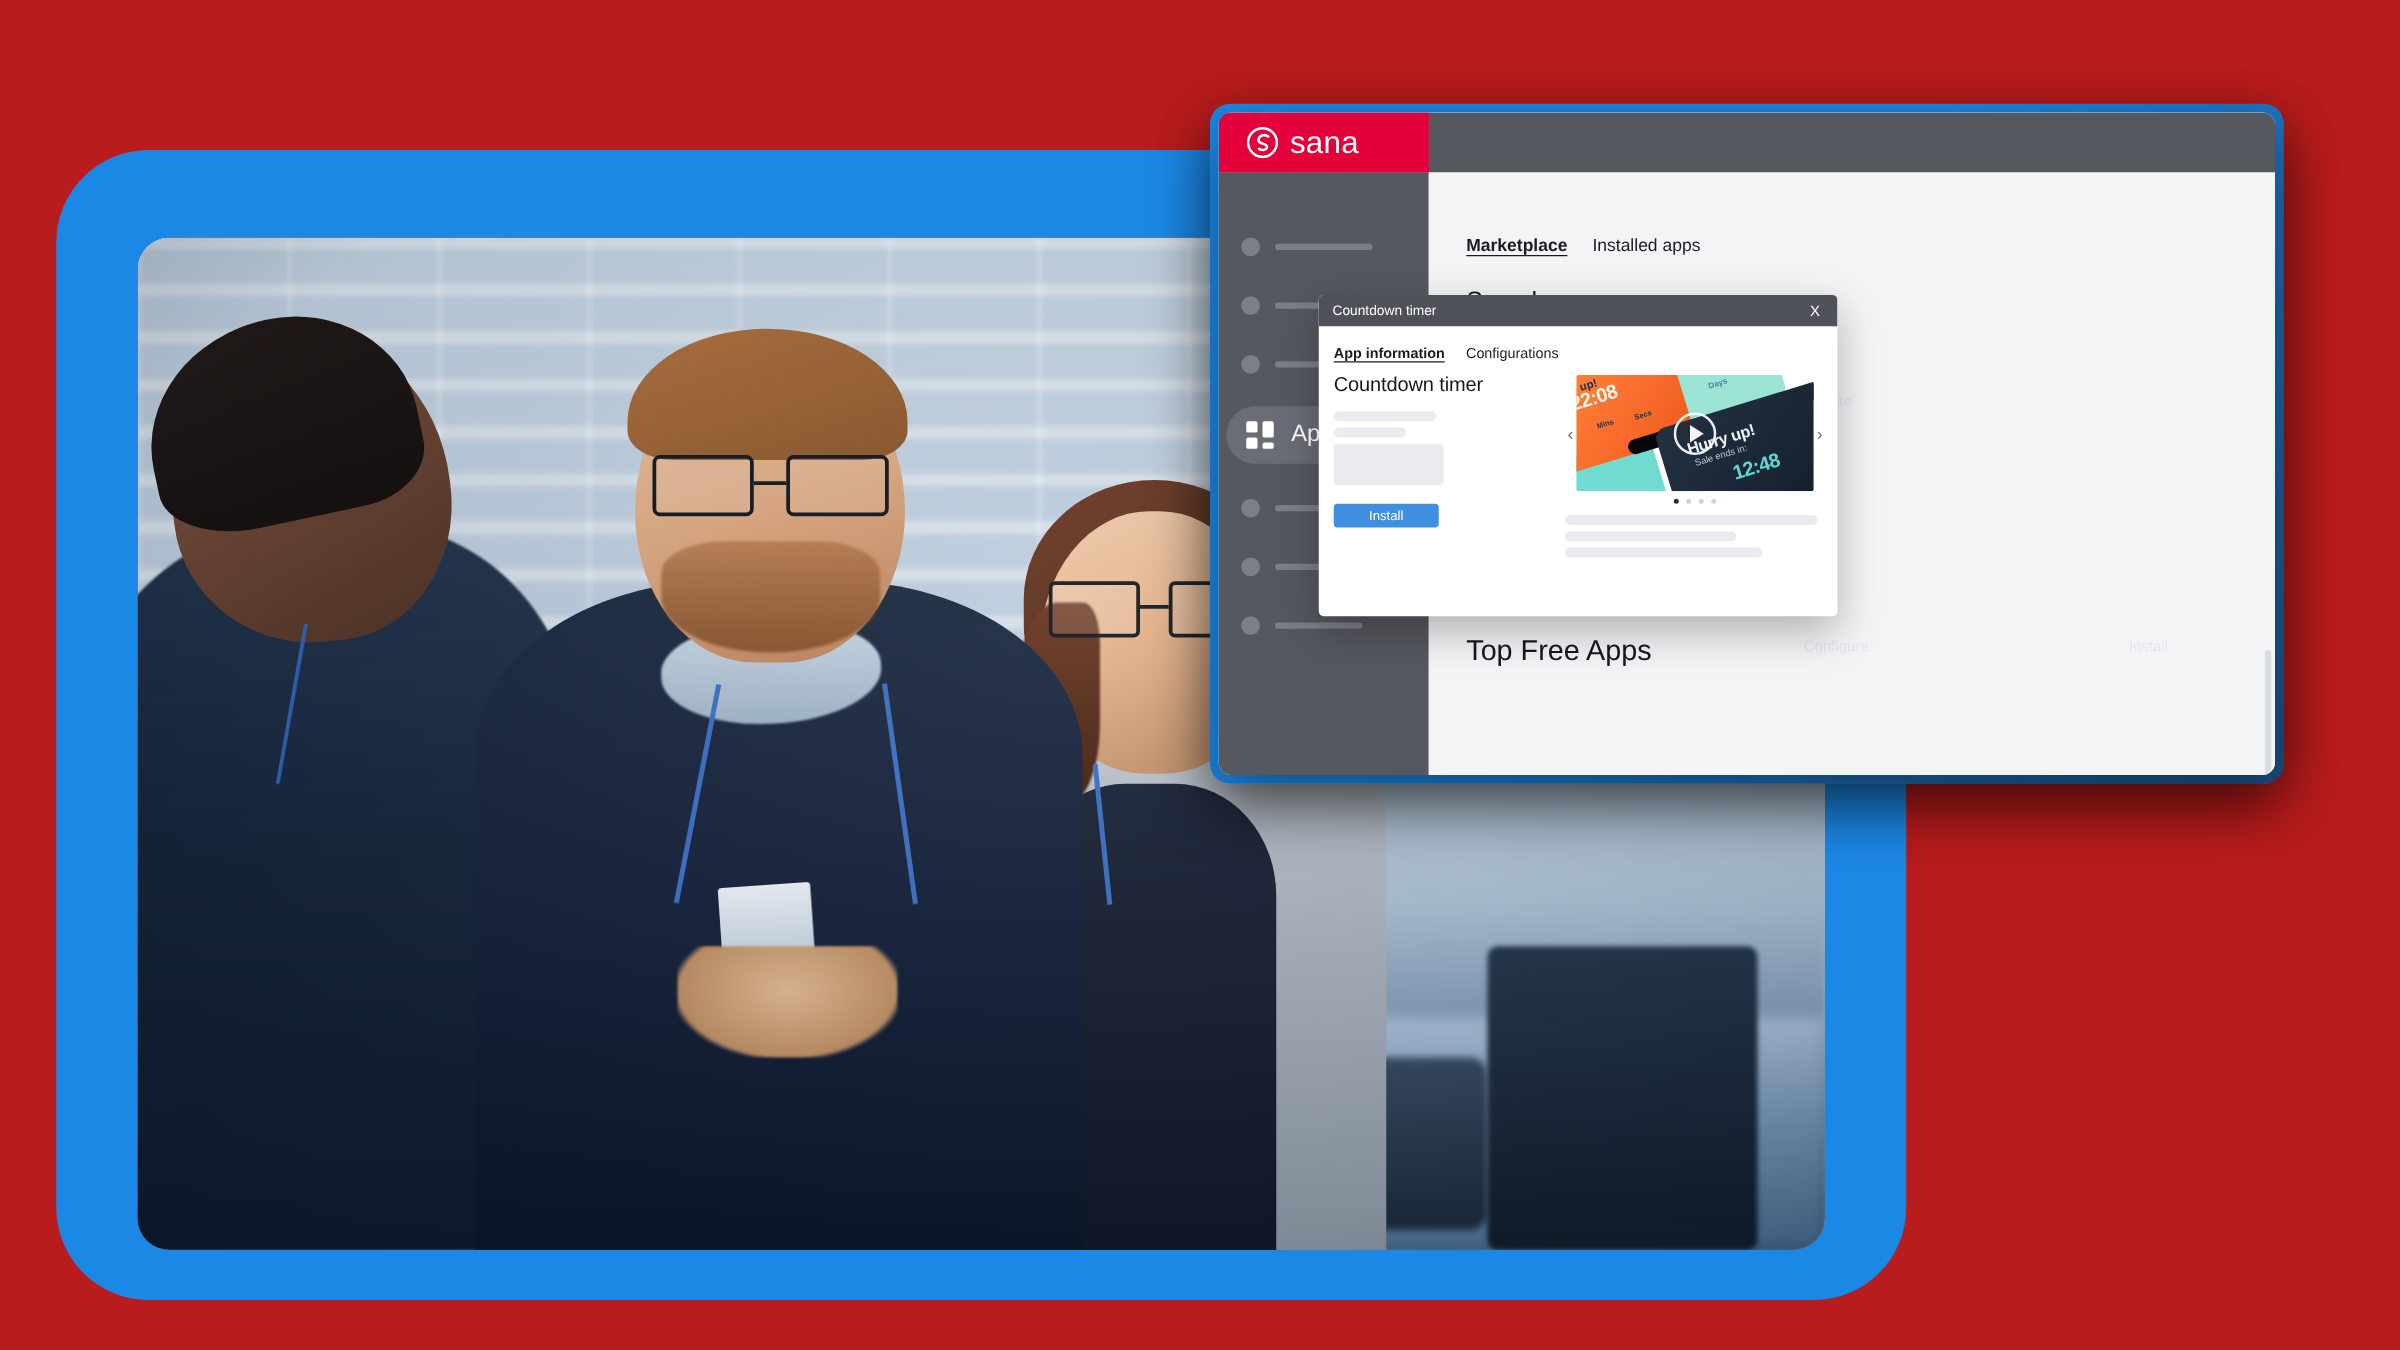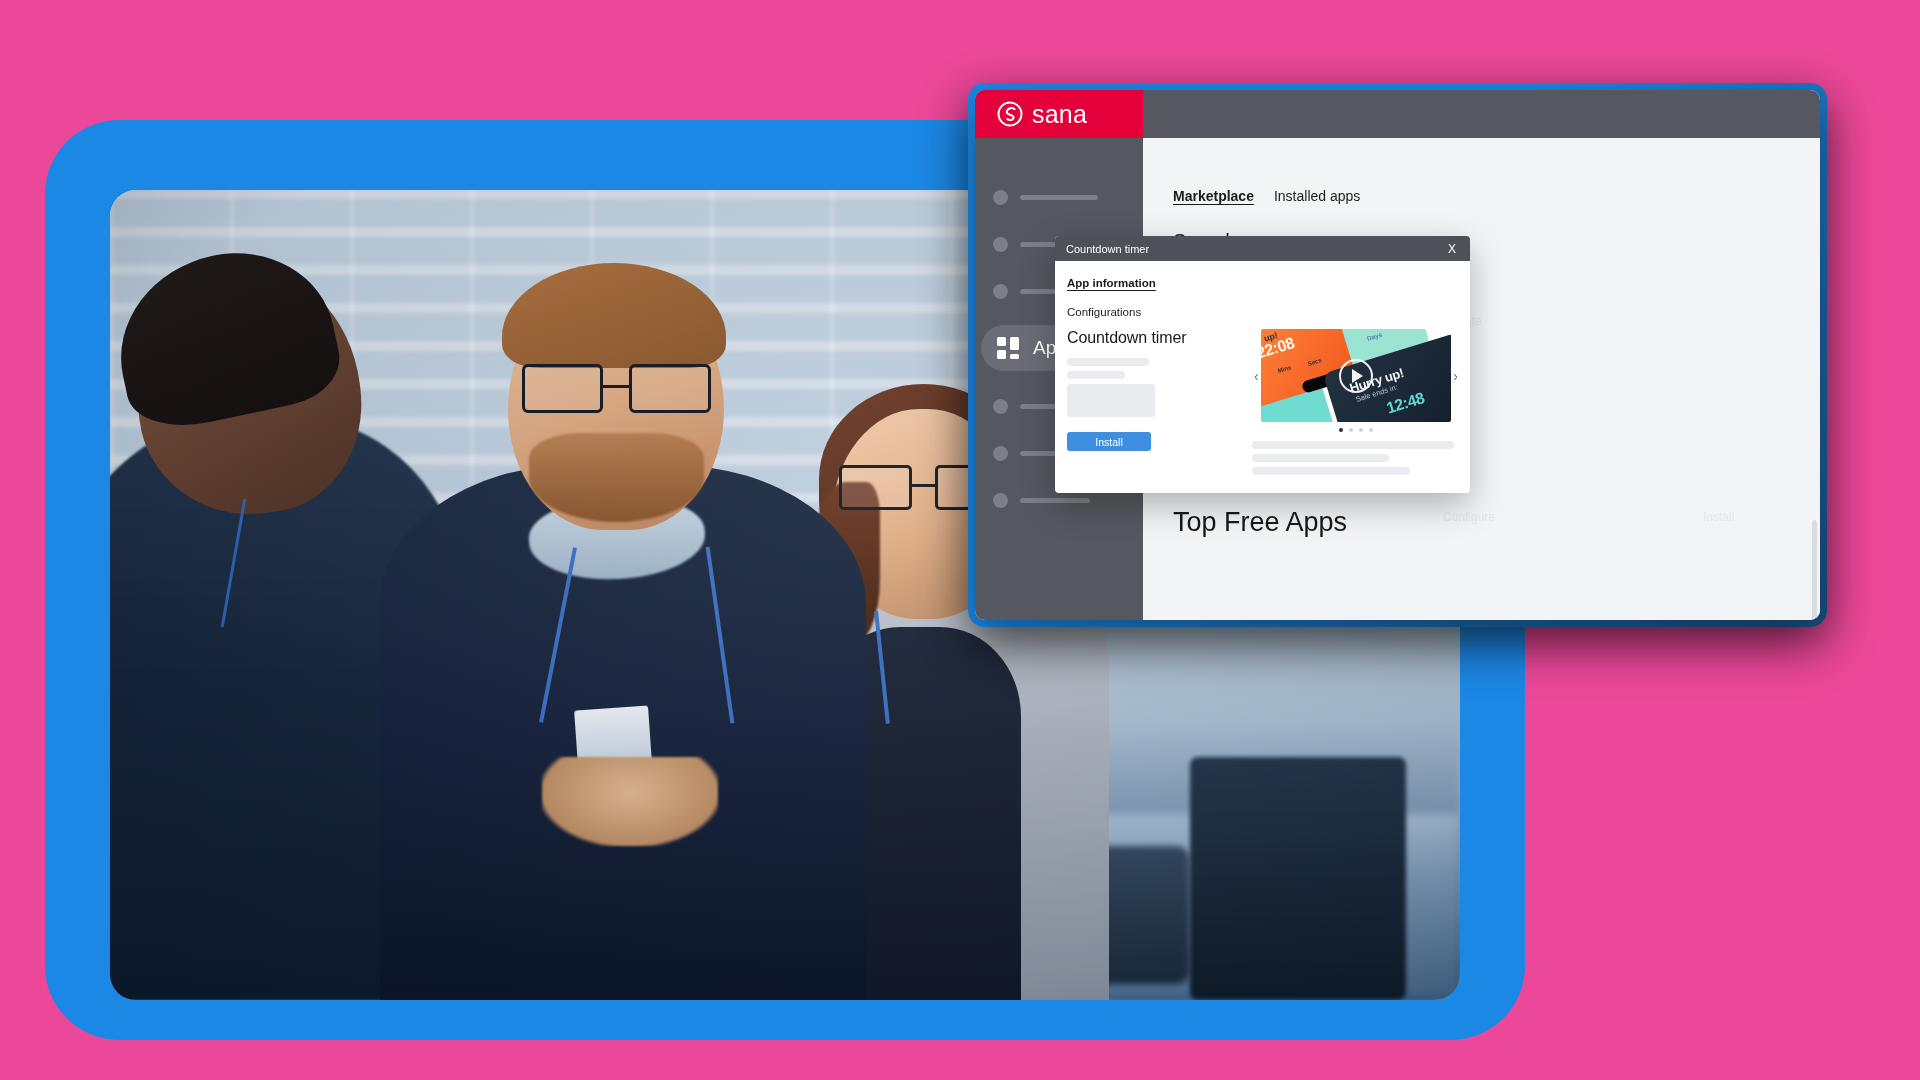--- a/index.html
+++ b/index.html
@@ -2,21 +2,21 @@
 <html><head>
 <meta charset="utf-8">
 <style>
   * { box-sizing: border-box; margin: 0; padding: 0; }
   html, body {
     width: 1920px; height: 1080px;
     background: #000000;
     font-family: "Liberation Sans", sans-serif;
     overflow: hidden;
   }
-  .stage { position: relative; width: 1920px; height: 1080px; background: #ec4899; }
+  .stage { position: relative; width: 1920px; height: 1080px; background: #b91c1c; }
 
   
   .device-frame {
     position: absolute; left: 45px; top: 120px;
     width: 1480px; height: 920px;
     border-radius: 74px;
     background: #1C88E5;
     box-shadow: 0 0 0 0 transparent;
   }
   .device-screen {
@@ -273,37 +273,37 @@
     align-items:center; justify-content:center; gap:1px; flex:0 0 49px;
   }
   .app-tile .t-lbl { font-size:7px; color:#6a6f77; }
   .app-tile .t-val { font-size:13px; color:#3c4149; }
   .app-tile.image-tile { justify-content:center; }
   .mountain { width:28px; height:20px; }
   .app-meta { flex:1; padding-top:3px; }
   .meta-bar { height:8px; border-radius:4px; background:#e6e8ec; margin-bottom:6px; }
   .meta-bar.m1 { width:72px; } .meta-bar.m2 { width:42px; }
   .meta-block { width:132px; height:24px; border-radius:4px; background:#eceef1; }
-  .section-title { font-size:27px; color:#16181c; margin-top:26px; }
+  .section-title { font-size:23px; color:#16181c; margin-top:26px; }
 
   
   .modal {
     position:absolute; left:1055px; top:236px;
     width:415px; height:257px;
     background:#ffffff; border-radius:4px;
     box-shadow: 0 12px 34px rgba(0,0,0,.28);
     overflow:hidden;
   }
   .modal-head {
     height:25px; background:#4e5158; display:flex; align-items:center;
     justify-content:space-between; padding:0 10px 0 11px;
   }
   .modal-title { color:#fff; font-size:11px; }
   .modal-close { color:#fff; font-size:12px; cursor:pointer; line-height:1; padding:2px 4px; }
-  .modal-tabs { display:flex; gap:17px; padding:16px 0 0 12px;flex-direction:column; }
+  .modal-tabs { display:flex; gap:17px; padding:16px 0 0 12px; }
   .m-tab { font-size:11.5px; color:#1a1c20; }
   .m-tab.active { font-weight:700; text-decoration:underline; text-underline-offset:2.5px; }
   .modal-body { display:flex; padding:11px 10px 0 12px; gap:10px; }
   .m-left { width:175px; }
   .m-app-title { font-size:16px; color:#16181c; letter-spacing:-.1px; }
   .m-ph { margin-top:11px; }
   .m-ph .b { height:8px; border-radius:4px; background:#e9ebee; margin-bottom:5px; }
   .m-ph .b.b1 { width:82px; } .m-ph .b.b2 { width:58px; }
   .m-ph .blk { width:88px; height:33px; border-radius:3px; background:#e9ebee; margin-top:5px; }
   .install-btn {

